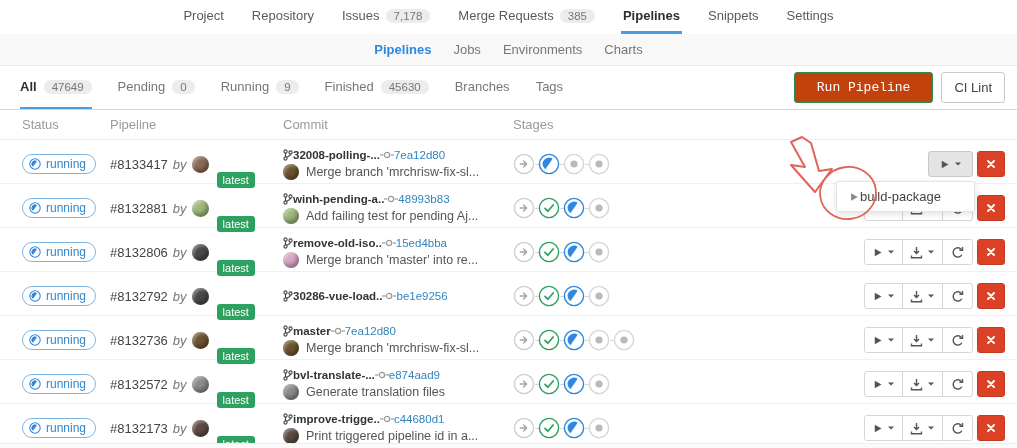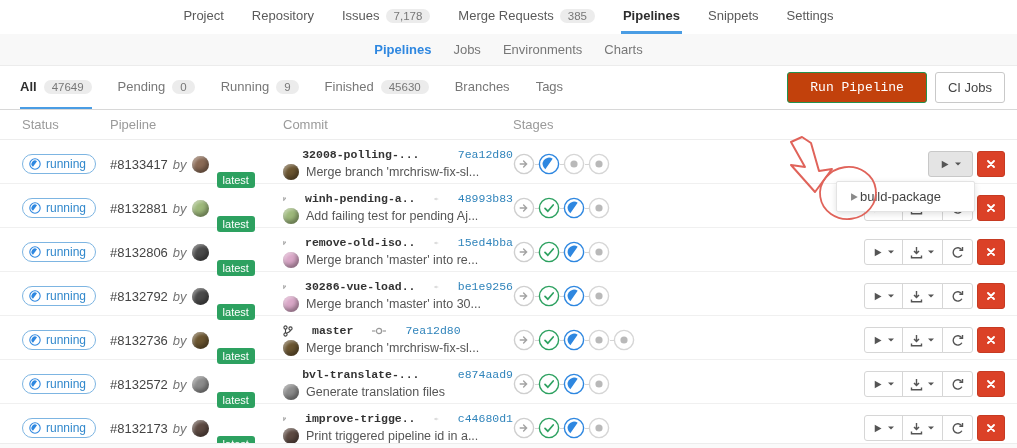--- a/index.html
+++ b/index.html
@@ -31,21 +31,21 @@
   .row { height:44px; border-bottom:1px solid #f0f0f0; }
 
   .status-badge { display:inline-flex; align-items:center; gap:5px; border:1px solid #7db5e2; color:#3188cc; border-radius:10px; padding:2px 9px 2px 6px; font-size:12px; background:#fff; cursor:pointer; }
   .cell-pipeline { font-size:13px; color:#444; display:flex; align-items:center; gap:5px; white-space:nowrap; }
   .pid { color:#444; cursor:pointer; }
   .by { color:#777;font-style:italic; }
   .avatar { width:17px; height:17px; border-radius:50%; display:inline-block; box-shadow:inset -2px -3px 4px rgba(0,0,0,.35), inset 2px 2px 3px rgba(255,255,255,.35); cursor:pointer; flex:none; }
   .avatar-sm { width:16px; height:16px; }
   .latest { background:#2da160; color:#fff; font-size:11px; border-radius:3px; padding:2px 6px; margin-left:3px;margin-top:32px; }
 
-  .commit-line1 { display:flex; align-items:center; gap:19px; font-family:Liberation Mono, monospace; font-size:11.5px; white-space:nowrap; }
+  .commit-line1 { display:flex; align-items:center; gap:0; font-family:Liberation Sans, sans-serif; font-size:11.5px; white-space:nowrap; }
   .branch { font-weight:bold; color:#333; cursor:pointer; }
   .sha { color:#3084bb; cursor:pointer; }
   .commit-line2 { display:flex; align-items:center; gap:7px; font-size:12.5px; color:#555; margin-top:3px; white-space:nowrap; }
 
   .cell-stages { display:flex; align-items:center; }
   .stage { width:22px; height:22px; position:relative; margin-right:3px; cursor:pointer; }
   .stage:not(:last-child)::after { content:''; position:absolute; right:-4px; top:50%; width:4px; height:1px; background:#d5d5d5; }
 
   .cell-actions { display:flex; align-items:center; justify-content:flex-end; gap:4px; }
   .btn-group { display:inline-flex; }
@@ -122,21 +122,21 @@
           <span class="pill">45630</span>
         </div>
         <div class="tab">
           <span>Branches</span>
         </div>
         <div class="tab">
           <span>Tags</span>
         </div>
       </div>
     <button class="btn-green">Run Pipeline</button>
-    <button class="btn-lint">CI Jobs</button>
+    <button class="btn-lint">CI Lint</button>
   </div>
 
   <div class="thead">
     <div>Status</div>
     <div>Pipeline</div>
     <div>Commit</div>
     <div>Stages</div>
     <div></div>
   </div>
 
@@ -415,24 +415,20 @@
               <path d="M2.5 4.1v3.8M7.5 5.1c0 2-2 2.4-4 3" fill="none" stroke="#444" stroke-width="1.1"></path>
             </svg>
         <span class="branch">30286-vue-load..</span>
         <svg width="14" height="10" viewBox="0 0 14 10">
               <line x1="0" y1="5" x2="3.4" y2="5" stroke="#999" stroke-width="1.2"></line>
               <circle cx="7" cy="5" r="2.6" fill="none" stroke="#999" stroke-width="1.2"></circle>
               <line x1="10.6" y1="5" x2="14" y2="5" stroke="#999" stroke-width="1.2"></line>
             </svg>
         <a class="sha">be1e9256</a>
       </div>
-      <div class="commit-line2">
-        <span class="avatar avatar-sm" style="background:#d9a7c7"></span>
-        <span>Merge branch 'master' into 30...</span>
-      </div>
     </div>
     <div class="cell-stages">
       <span class="stage"><svg width="22" height="22" viewBox="0 0 22 22">
               <circle cx="11" cy="11" r="9.6" fill="#fff" stroke="#cfcfcf" stroke-width="1.4"></circle>
               <path d="M7.2 11h6M10.6 8L13.6 11l-3 3" stroke="#a3a3a3" stroke-width="1.4" fill="none" stroke-linecap="round"></path>
             </svg></span>
           <span class="stage"><svg width="22" height="22" viewBox="0 0 22 22">
               <circle cx="11" cy="11" r="9.6" fill="#fff" stroke="#2da160" stroke-width="1.4"></circle>
               <path d="M7 11.4l2.8 2.8L15.2 8" stroke="#2da160" stroke-width="1.7" fill="none" stroke-linecap="round"></path>
             </svg></span>

